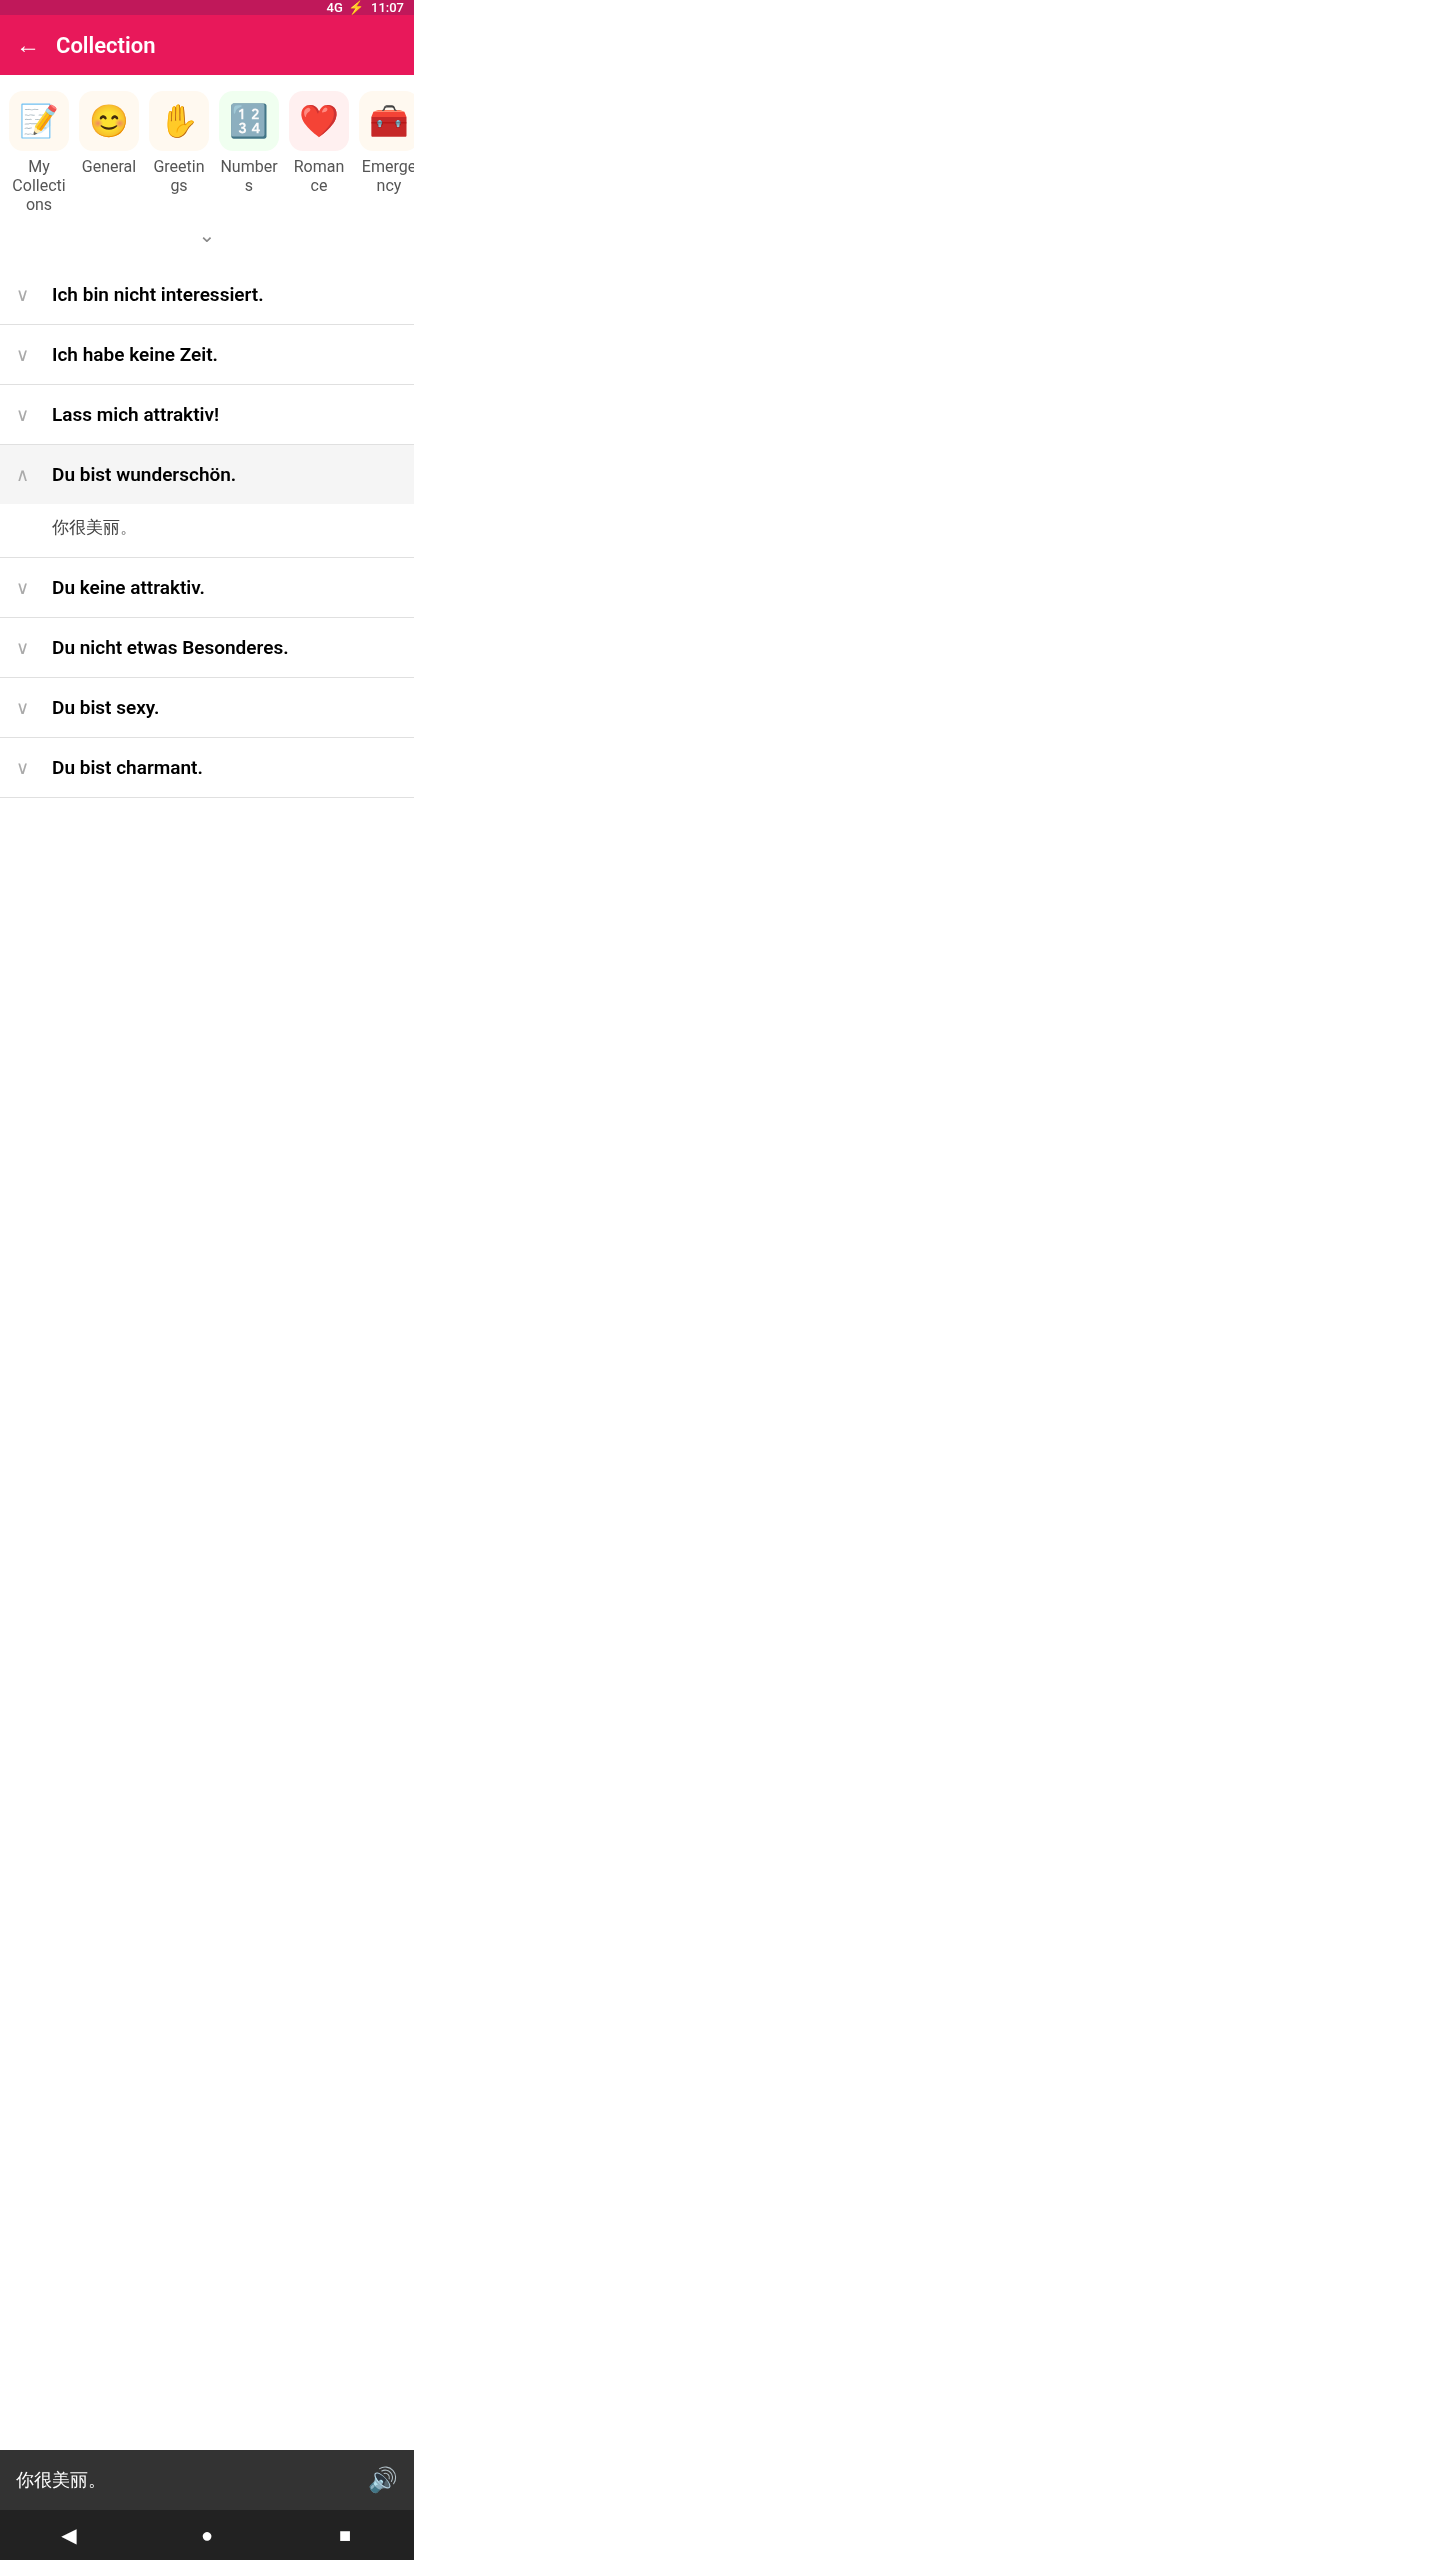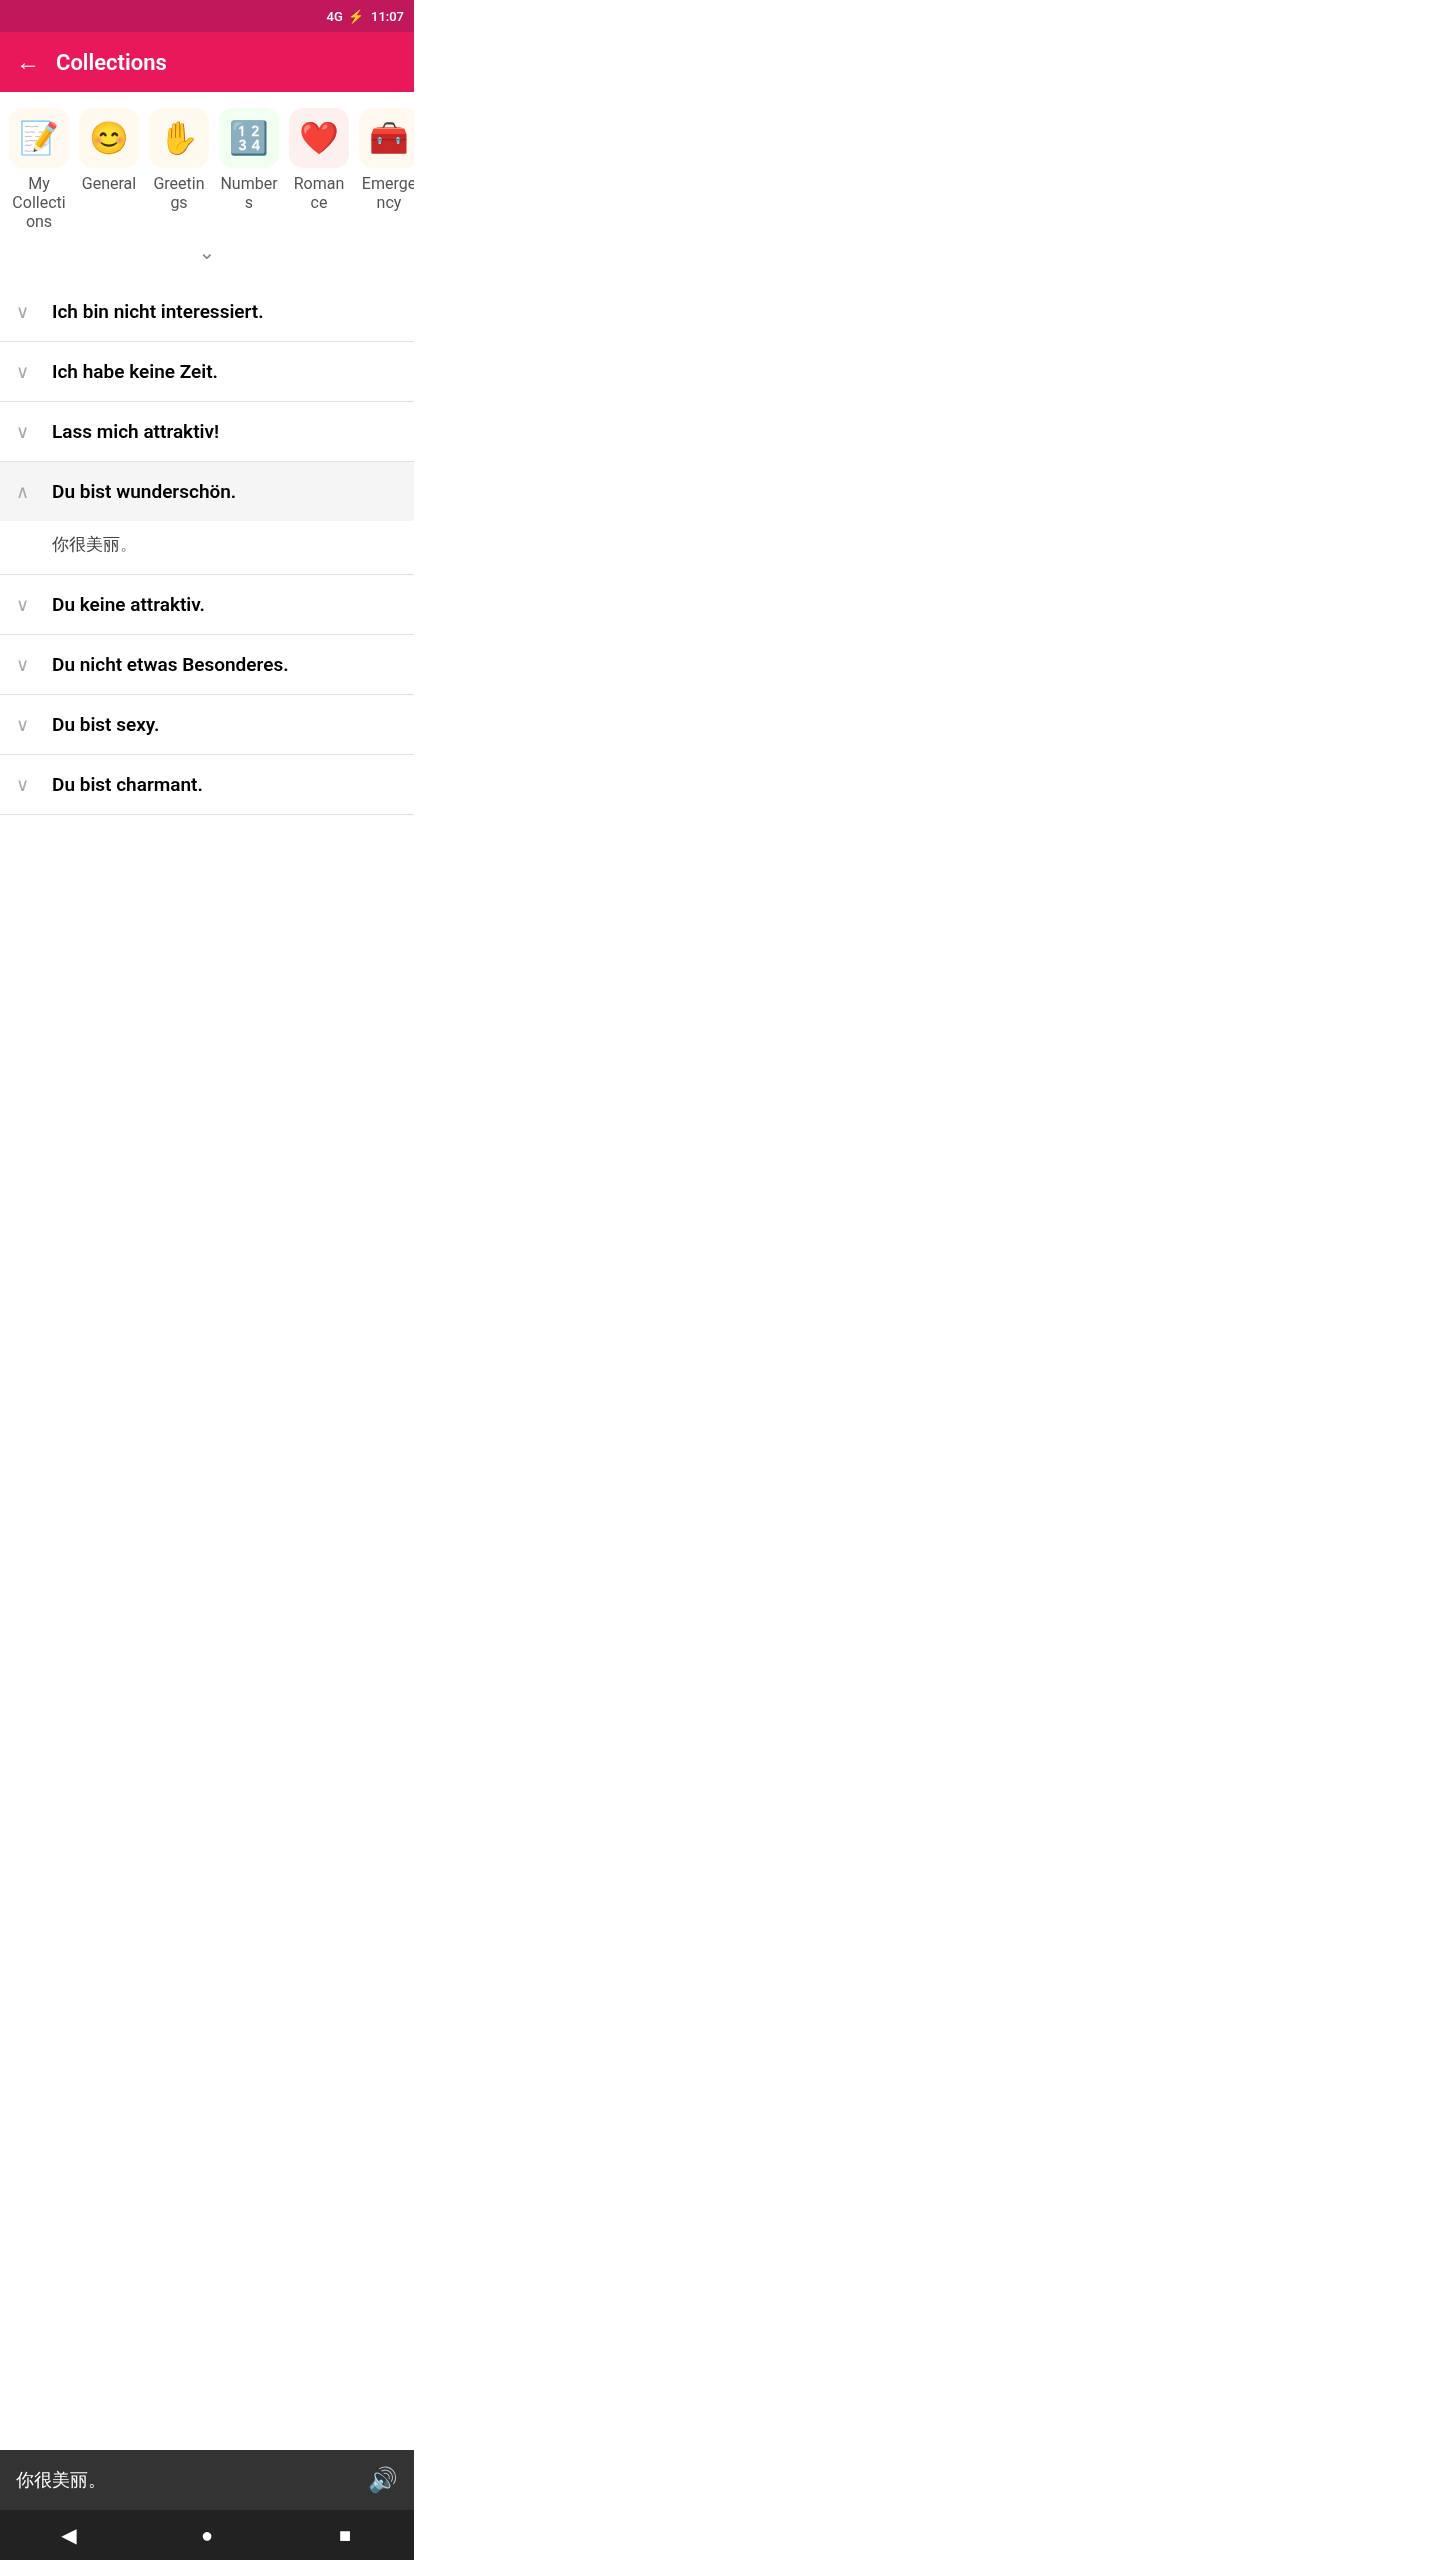--- a/index.html
+++ b/index.html
@@ -9,21 +9,21 @@
       width: 414px;
       min-height: 736px;
       font-family: 'Roboto', Arial, sans-serif;
       background: #fff;
       overflow-x: hidden;
     }
 
     
     .status-bar {
       background: #c0185a;
-      height: 32px;
+      height: 15px;
       display: flex;
       align-items: center;
       justify-content: flex-end;
       padding: 0 10px;
       gap: 6px;
     }
     .status-bar span {
       color: #fff;
       font-size: 13px;
       font-weight: 500;
@@ -261,21 +261,21 @@
 <body>
 
 <div class="status-bar">
   <span class="status-icon">4G</span>
   <span class="status-icon">⚡</span>
   <span>11:07</span>
 </div>
 
 <div class="app-bar">
   <button class="back-btn">←</button>
-  <span class="title">Collections</span>
+  <span class="title">Collection</span>
 </div>
 
 <div class="main-content">
 
   <div class="category-section">
     <div class="category-row" id="category-row">
         <div class="category-item">
           <div class="category-icon icon-collections">📝</div>
           <span class="category-label">My Collections</span>
         </div>

